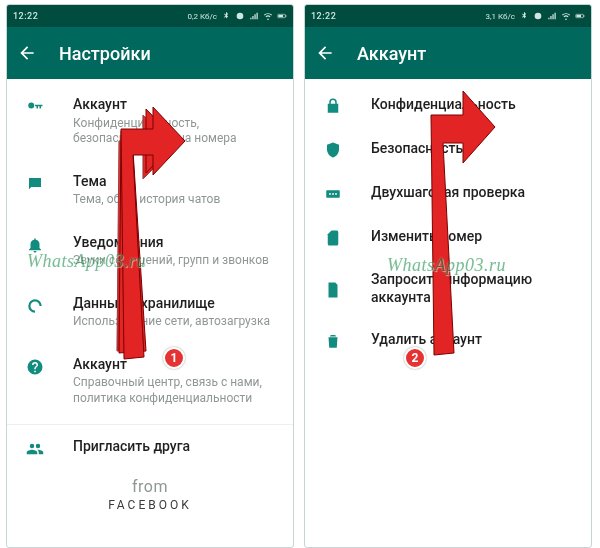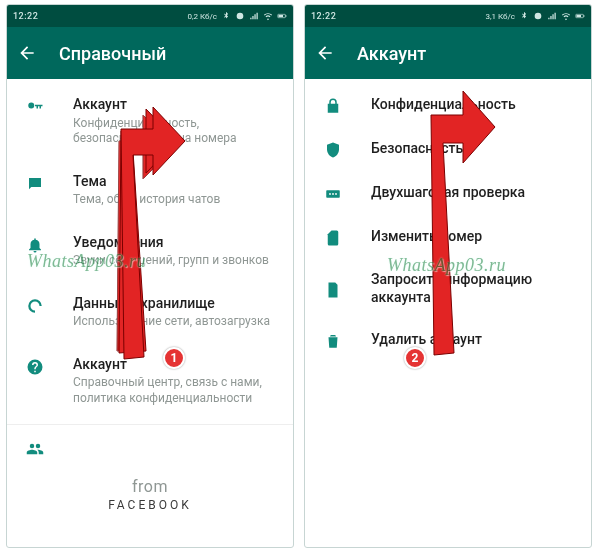--- a/index.html
+++ b/index.html
@@ -153,21 +153,21 @@
             <rect x="3.5" y="9.5" width="11" height="5" fill="#cfe7e3"></rect>
             <rect x="20.5" y="10" width="2" height="4" fill="#cfe7e3"></rect>
           </svg>
       </div>
     </div>
 
     <div class="header">
       <svg width="20" height="20" viewBox="0 0 24 24" fill="#fff">
           <path d="M20 11H7.8l5.6-5.6L12 4l-8 8 8 8 1.4-1.4L7.8 13H20z"></path>
         </svg>
-      <span class="title">Справочный</span>
+      <span class="title">Настройки</span>
     </div>
 
     <div class="list">
 
       <div class="item">
         <span class="ico">
             <svg viewBox="0 0 24 24">
               <path d="M7 14a4 4 0 114-4 4 4 0 01-4 4zm5-5h10v2h-2v3h-2v-3h-2v3h-2v-3h-2z"></path>
             </svg>
           </span>
@@ -224,20 +224,23 @@
           <div class="t2">Справочный центр, связь с нами, политика конфиденциальности</div>
         </div>
       </div>
 
       <div class="item" style="border-top:1px solid #eee; margin-top:4px;">
         <span class="ico">
             <svg viewBox="0 0 24 24">
               <path d="M16 11a3 3 0 10-3-3 3 3 0 003 3zm-8 0a3 3 0 10-3-3 3 3 0 003 3zm0 2c-2.3 0-7 1.2-7 3.5V19h14v-2.5C15 14.2 10.3 13 8 13zm8 0c-.3 0-.6 0-1 .1a4.6 4.6 0 012 3.4V19h6v-2.5c0-2.3-4.7-3.5-7-3.5z"></path>
             </svg>
           </span>
+        <div class="txt">
+          <div class="t1">Пригласить друга</div>
+        </div>
       </div>
 
       <div class="footer">
         <div class="f1">from</div>
         <div class="f2">FACEBOOK</div>
       </div>
     </div>
 
     <svg class="arrow" style="left:84px; top:96px; width:90px; height:270px;" viewBox="0 0 90 270">
       <defs>

